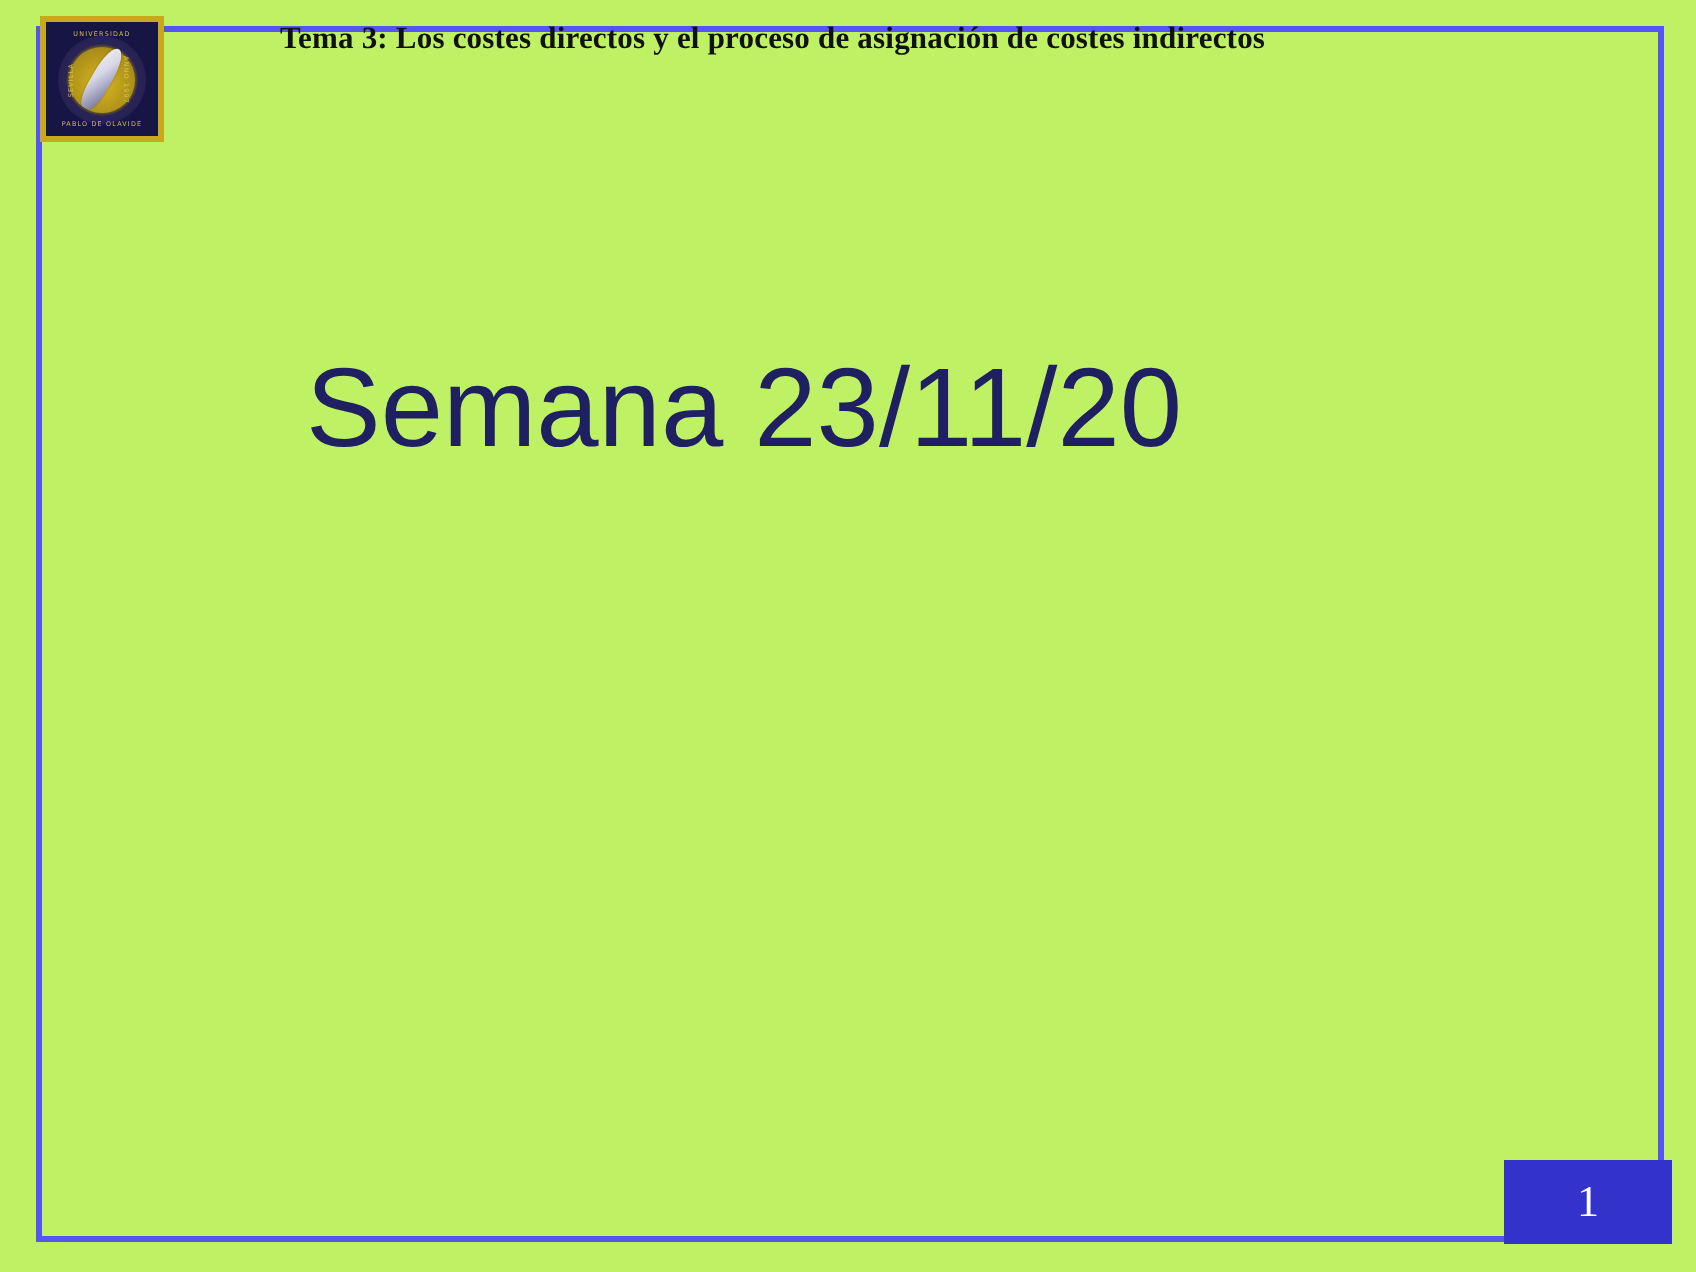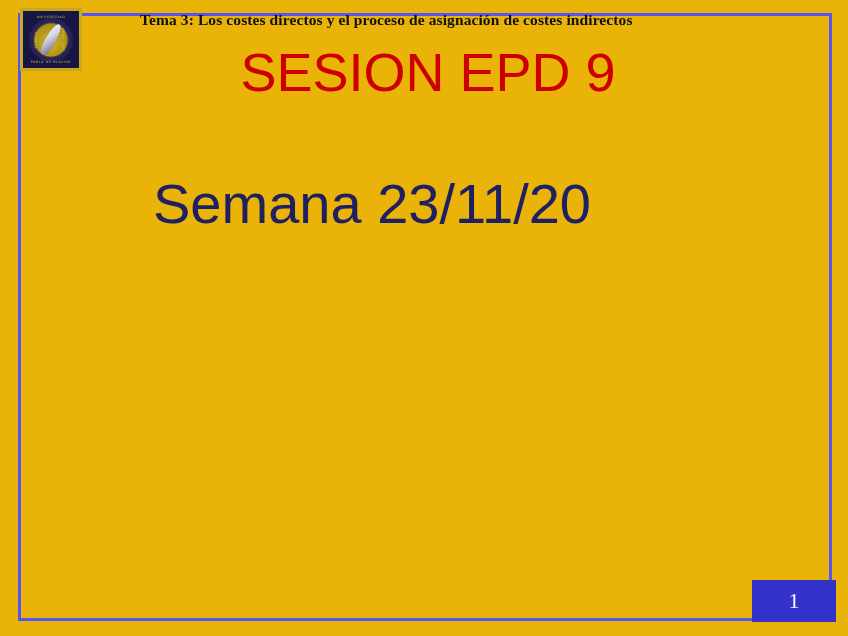--- a/index.html
+++ b/index.html
@@ -4,21 +4,21 @@
 <style>
   html, body {
     margin: 0;
     padding: 0;
     background: #ffffff;
   }
   #slide {
     position: relative;
     width: 848px;
     height: 636px;
-    background: #eab308;
+    background: #bef264;
     overflow: hidden;
     font-family: "Liberation Sans", sans-serif;
   }
 
   
   #frame {
     position: absolute;
     left: 18px;
     top: 13px;
     width: 814px;
@@ -172,19 +172,18 @@
     <div class="seal-ring"></div>
     <div class="seal-quill"></div>
     <div class="seal-text-top">UNIVERSIDAD</div>
     <div class="seal-text-bottom">PABLO DE OLAVIDE</div>
     <div class="seal-text-left">SEVILLA</div>
     <div class="seal-text-right">ANNO 1997</div>
   </div>
 
   <div id="header-text">Tema 3: Los costes directos y el proceso de asignación de costes indirectos</div>
 
-  <div id="title">SESION EPD 9</div>
 
   <div id="subtitle">Semana 23/11/20</div>
 
   <div id="page-badge">1</div>
 
 </div>
 
 </body></html>

